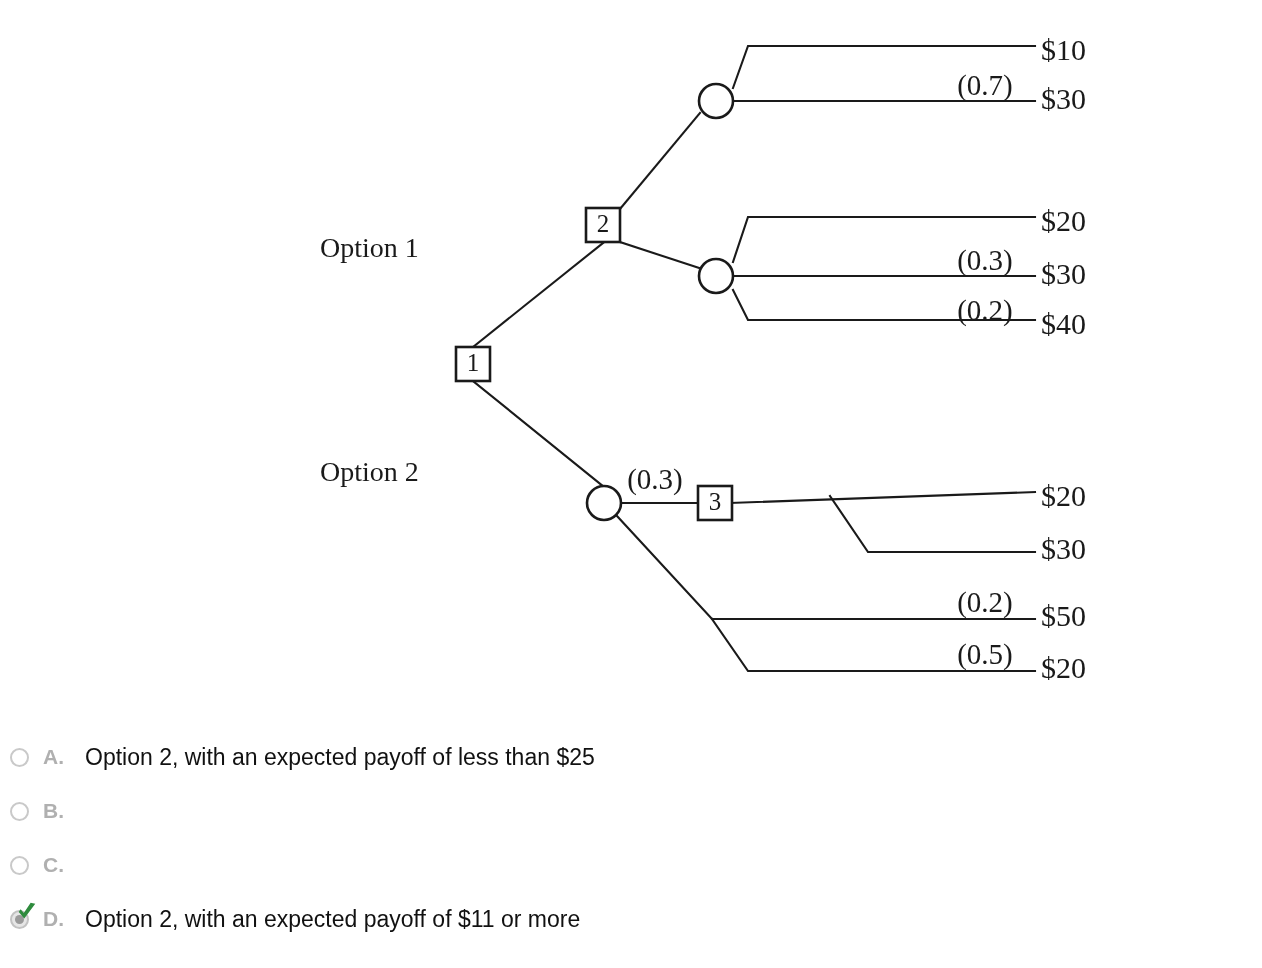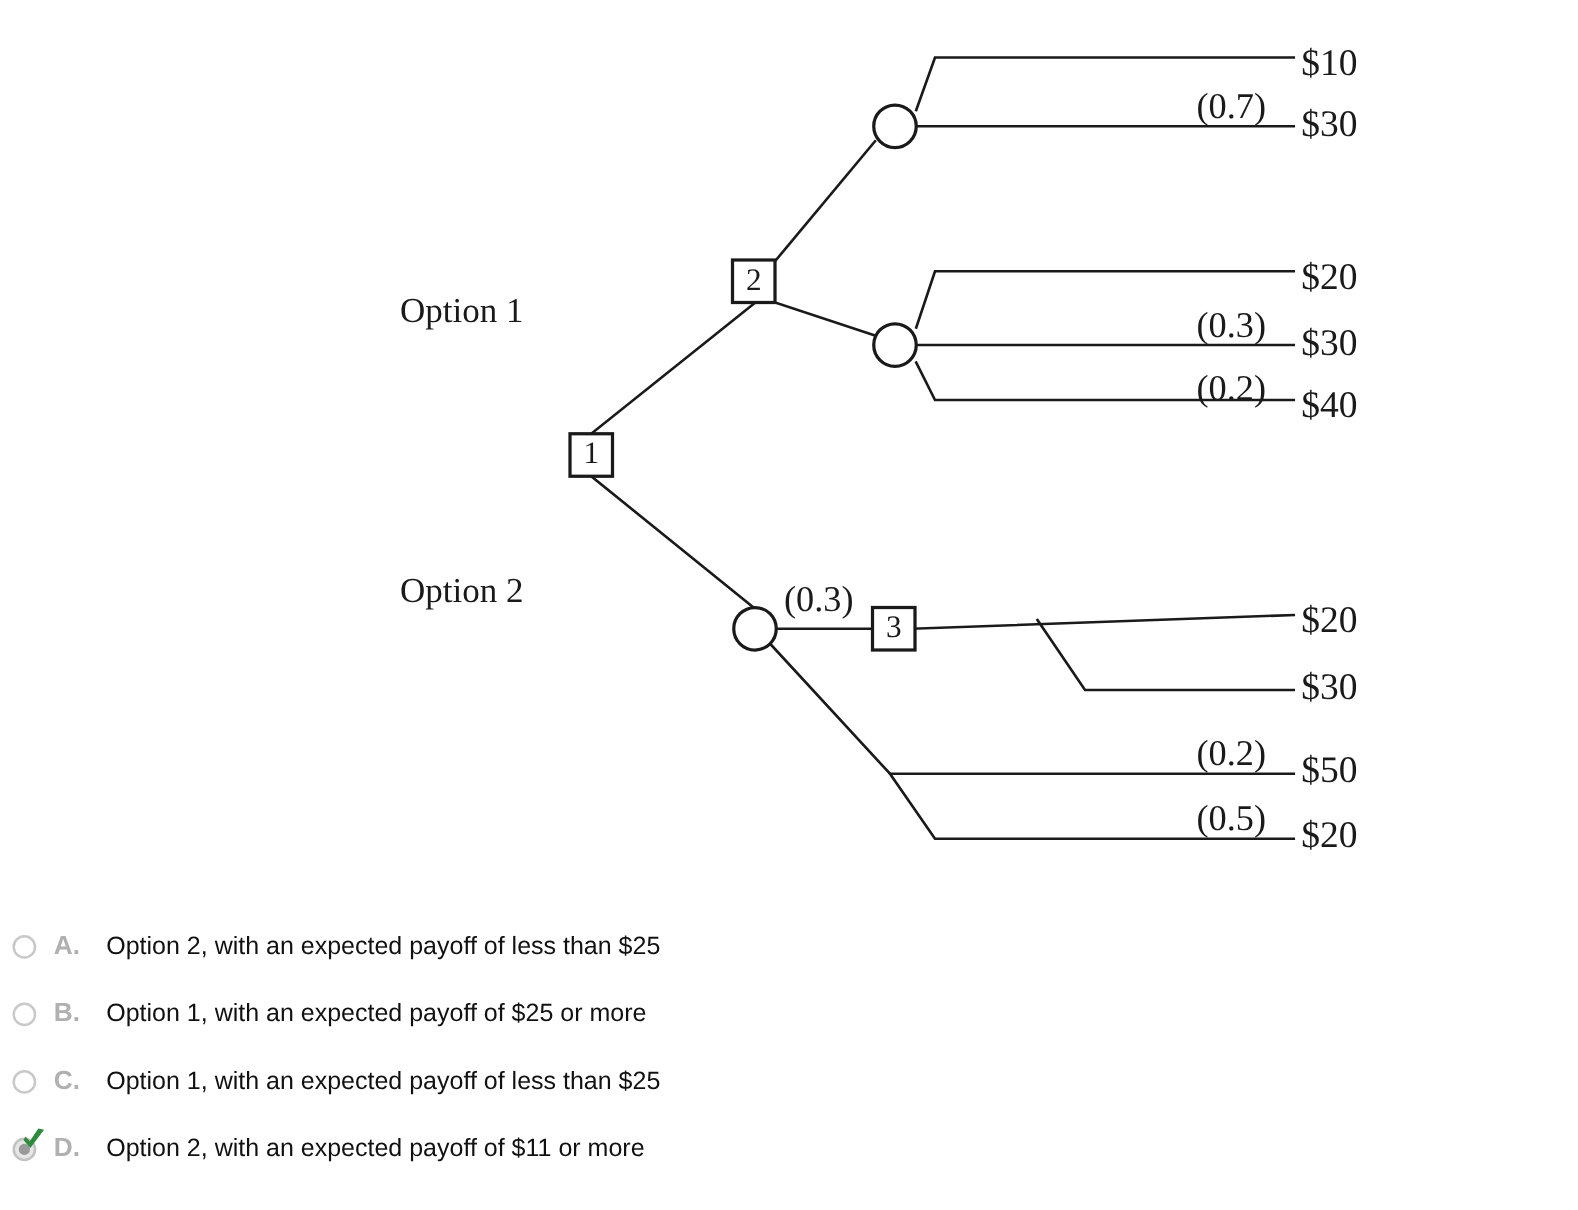--- a/index.html
+++ b/index.html
@@ -115,21 +115,21 @@
     width: 42px;
     margin-left: 14px;
     font-family: "Liberation Sans", sans-serif;
     font-size: 21px;
     font-weight: bold;
     color: #b0b0b0;
     flex: 0 0 auto;
   }
   .answer-text {
     font-family: "Liberation Sans", sans-serif;
-    font-size: 20px;
+    font-size: 23px;
     color: #111111;
     white-space: nowrap;
   }
 </style>
 </head>
 <body>
 
 <div id="tree-area">
   <svg id="tree-svg" width="1262" height="720" viewBox="0 0 1262 720">
     <g id="edges-group">
@@ -187,28 +187,26 @@
         <span class="radio"></span>
       </div>
       <span class="answer-letter">A.</span>
       <span class="answer-text">Option 2, with an expected payoff of less than $25</span>
     </div>
     <div class="answer-row">
       <div style="position: relative; display: flex; align-items: center;">
         <span class="radio"></span>
       </div>
       <span class="answer-letter">B.</span>
-      <span class="answer-text">Option 1, with an expected payoff of $25 or more</span>
     </div>
     <div class="answer-row">
       <div style="position: relative; display: flex; align-items: center;">
         <span class="radio"></span>
       </div>
       <span class="answer-letter">C.</span>
-      <span class="answer-text">Option 1, with an expected payoff of less than $25</span>
     </div>
     <div class="answer-row">
       <div style="position: relative; display: flex; align-items: center;">
         <span class="radio selected"></span>
         <svg class="check-mark" viewBox="0 0 24 24">
           <path d="M3 12 L9 19 L21 3 L16 2 L8.5 13 L5 9 Z" fill="#2e8b3d"></path>
         </svg>
       </div>
       <span class="answer-letter">D.</span>
       <span class="answer-text">Option 2, with an expected payoff of $11 or more</span>

